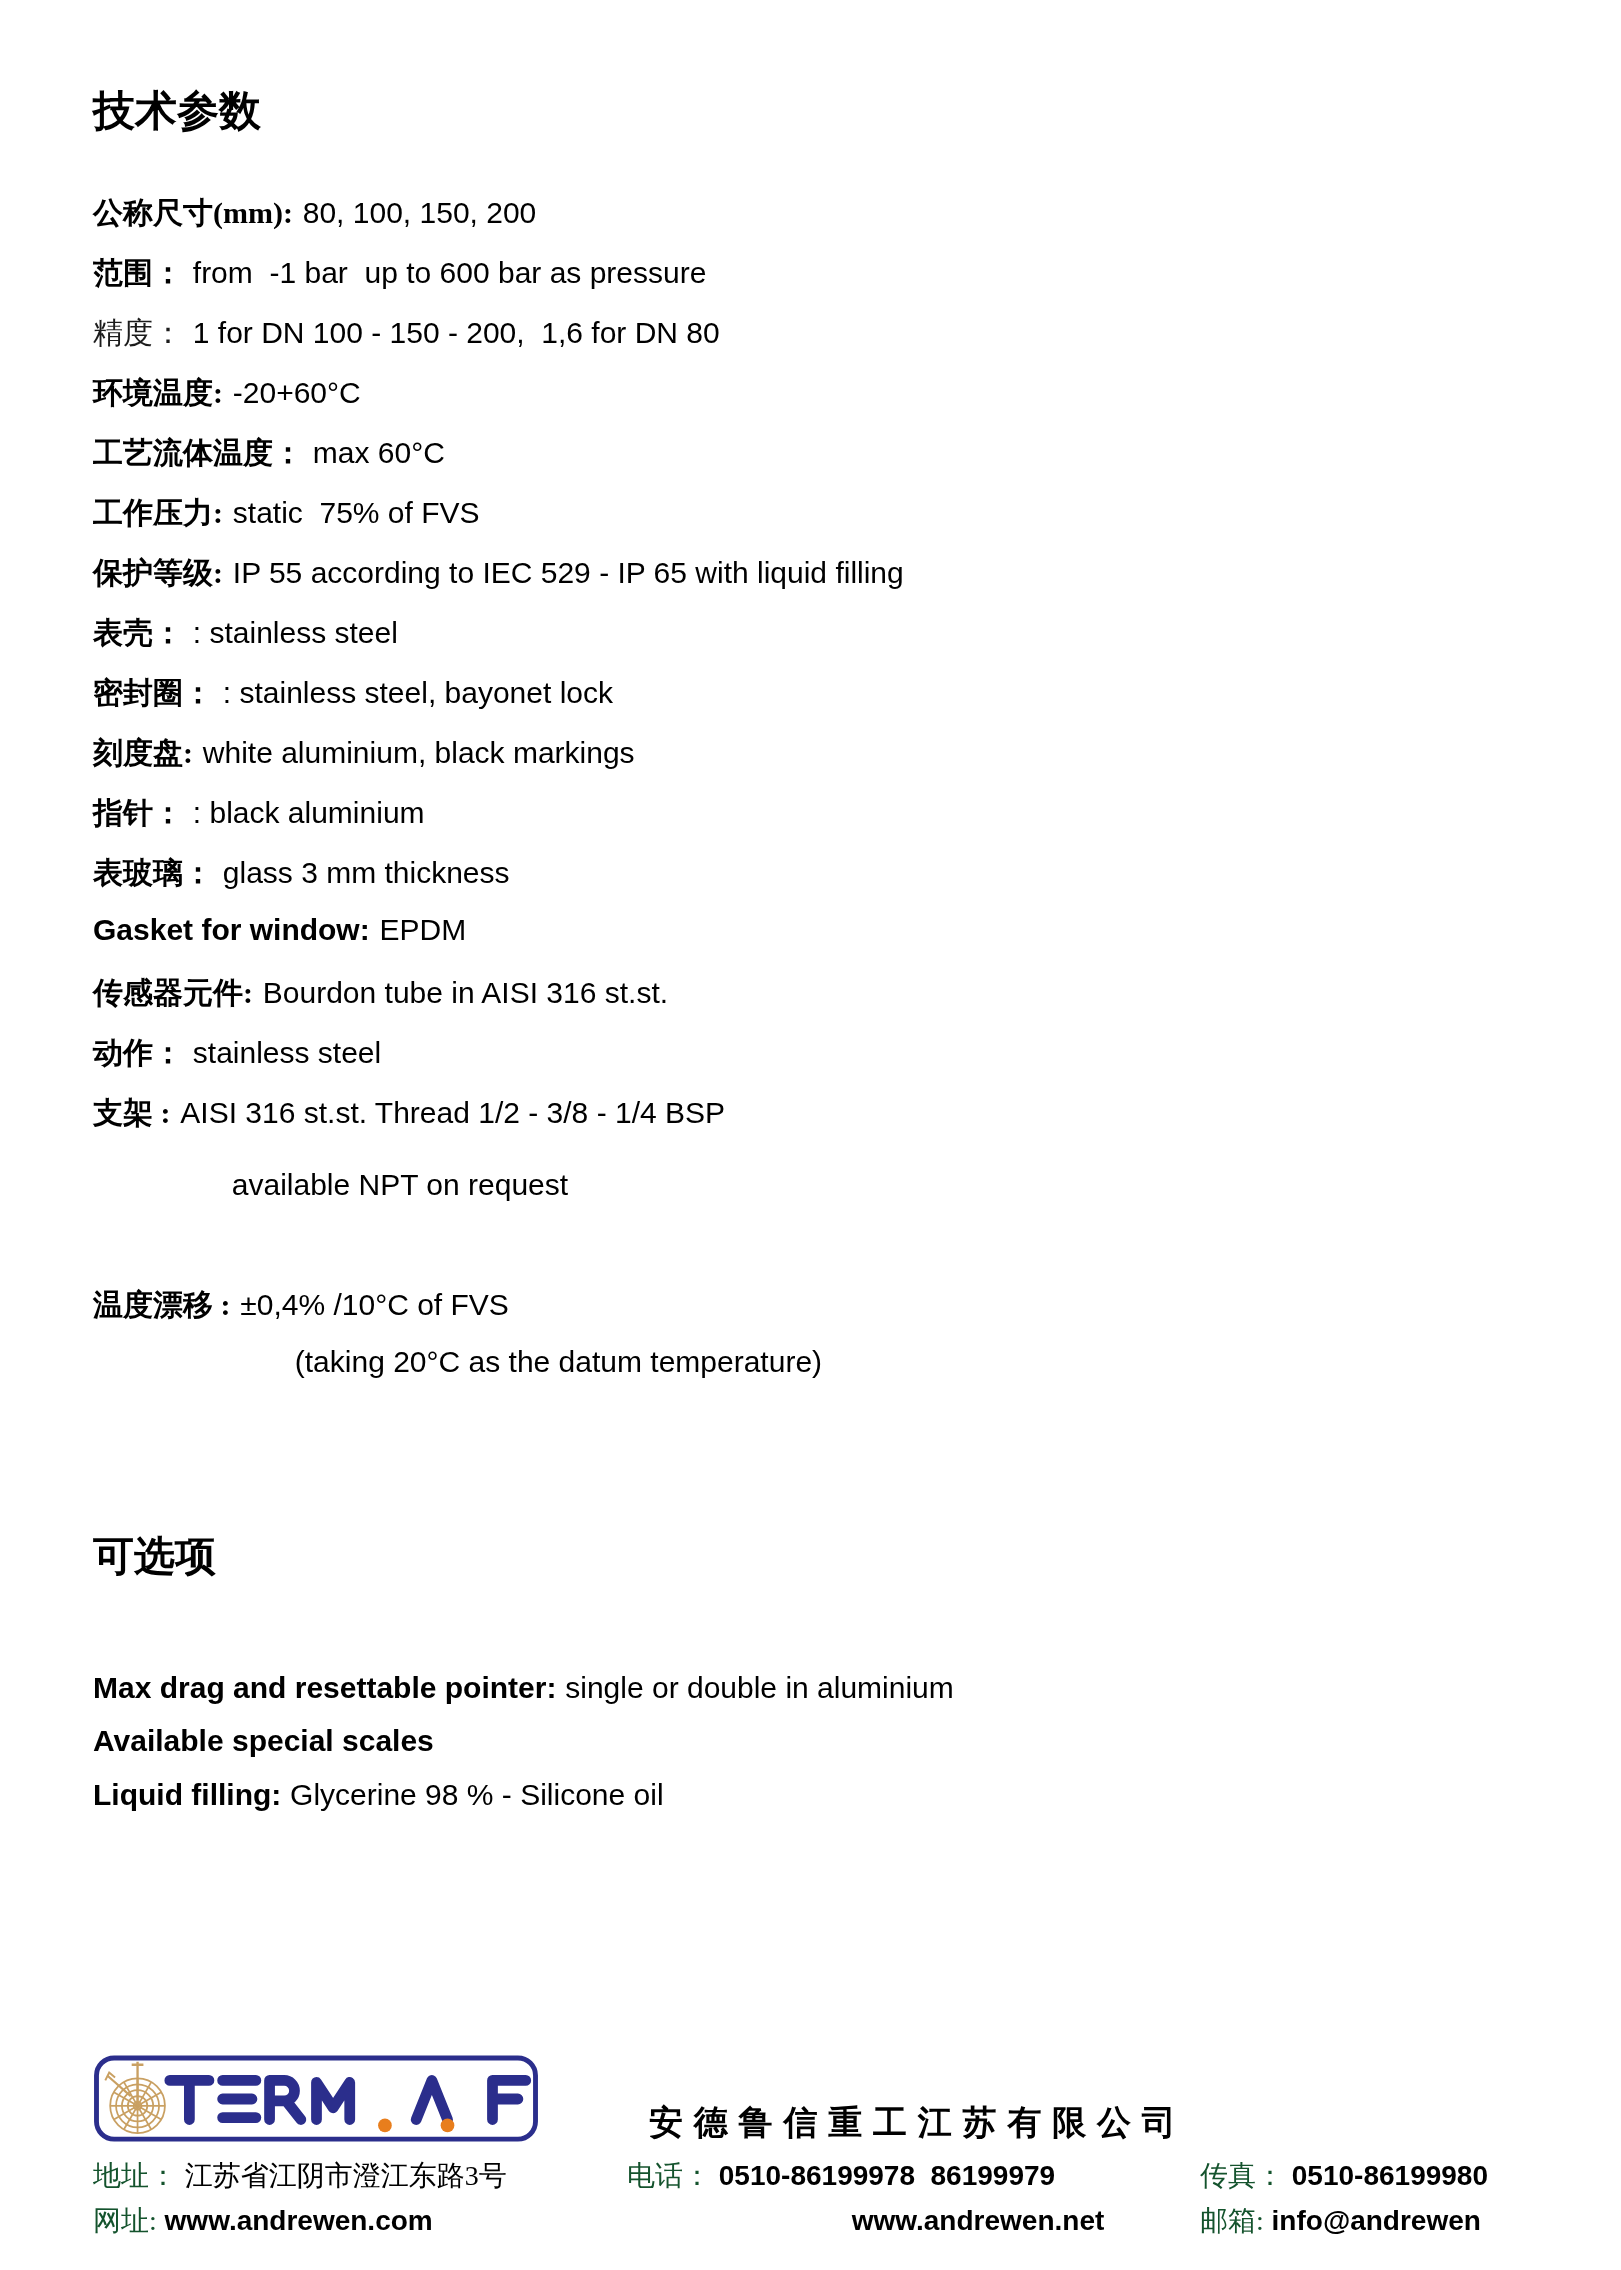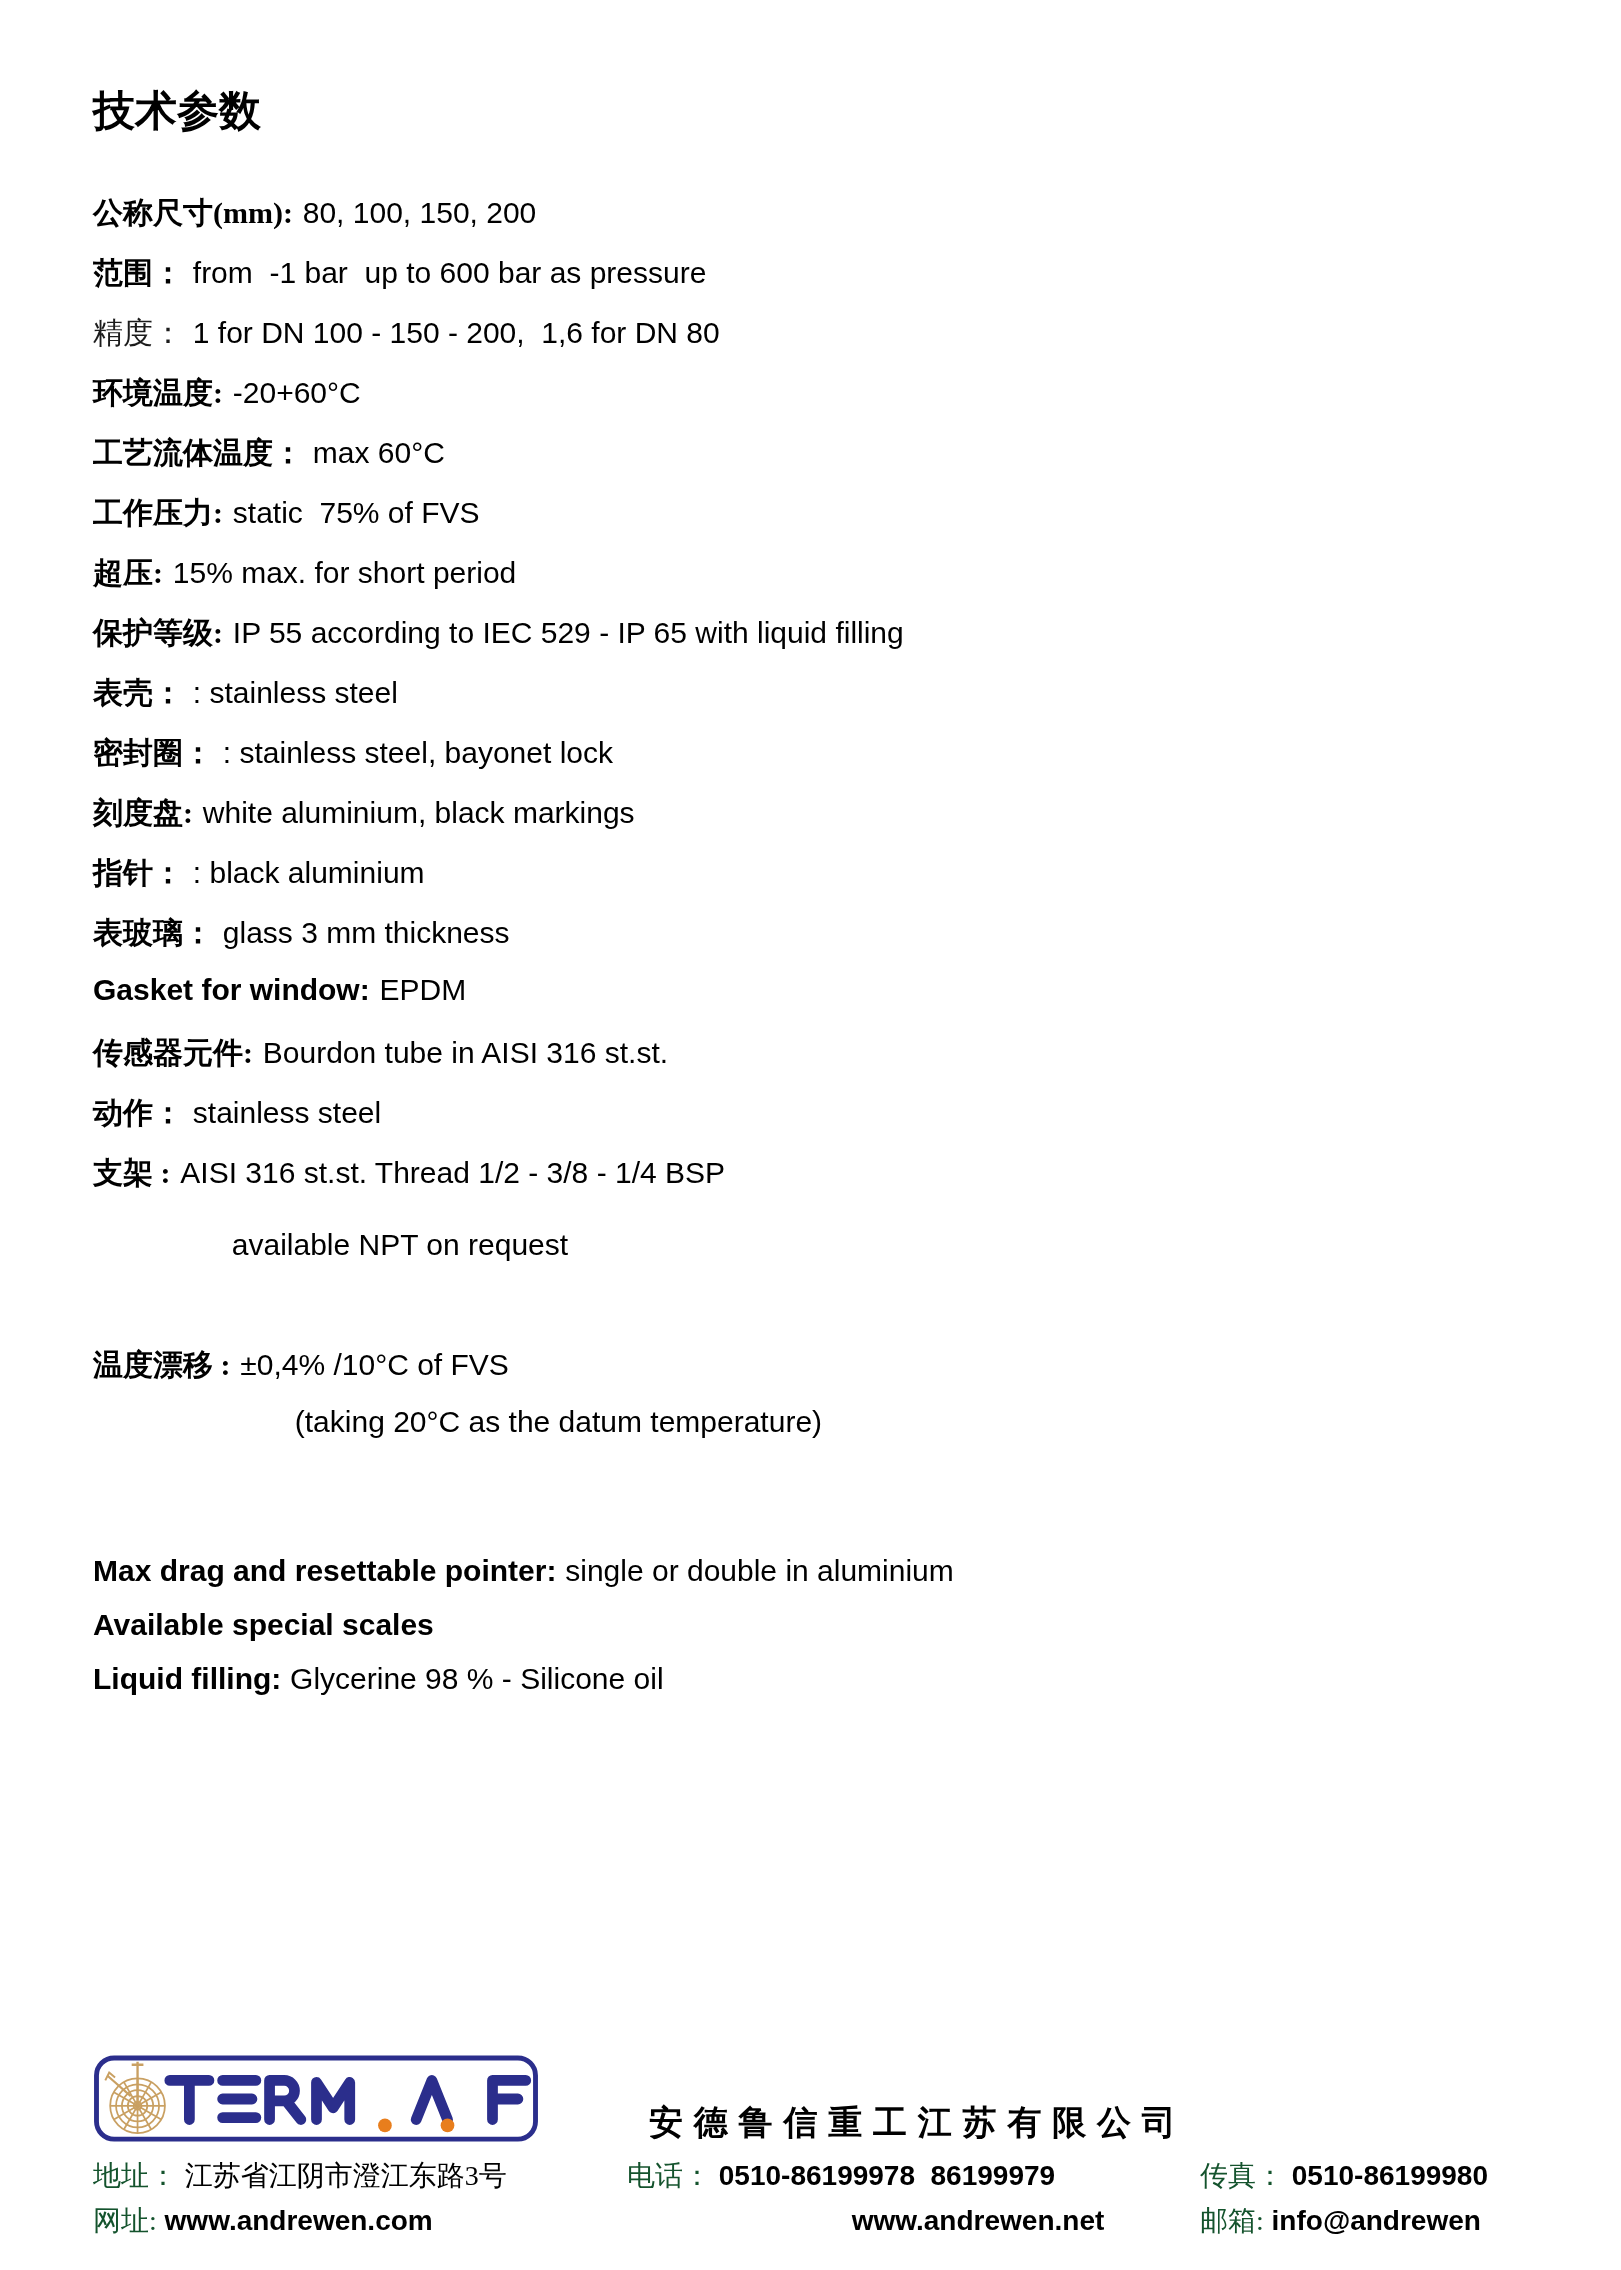--- a/index.html
+++ b/index.html
@@ -92,24 +92,20 @@
         <div class="spec-row">
           <span class="spec-label">工艺流体温度：</span>
           <span class="spec-value">max 60°C</span>
         </div>
 
         <div class="spec-row">
           <span class="spec-label">工作压力:</span>
           <span class="spec-value">static  75% of FVS</span>
         </div>
 
-        <div class="spec-row">
-          <span class="spec-label">超压:</span>
-          <span class="spec-value">15% max. for short period</span>
-        </div>
 
         <div class="spec-row">
           <span class="spec-label">保护等级:</span>
           <span class="spec-value">IP 55 according to IEC 529 - IP 65 with liquid filling</span>
         </div>
 
         <div class="spec-row">
           <span class="spec-label">表壳：</span>
           <span class="spec-value">: stainless steel</span>
         </div>
@@ -163,20 +159,21 @@
           <span class="spec-label">温度漂移 :</span>
           <span class="spec-value">±0,4% /10°C of FVS</span>
         </div>
 
         <div class="spec-row indent-datum">
           <span class="spec-label"></span>
           <span class="spec-value">(taking 20°C as the datum temperature)</span>
         </div>
       </div>
 
+    <h2 class="section-title">可选项</h2>
 
     <div class="options">
 
         <p class="opt-row">
           <span class="opt-label">Max drag and resettable pointer:</span><span class="opt-value">single or double in aluminium</span>
         </p>
 
 
         <p class="opt-row">
           <span class="opt-label">Available special scales</span><span class="opt-value"></span>

